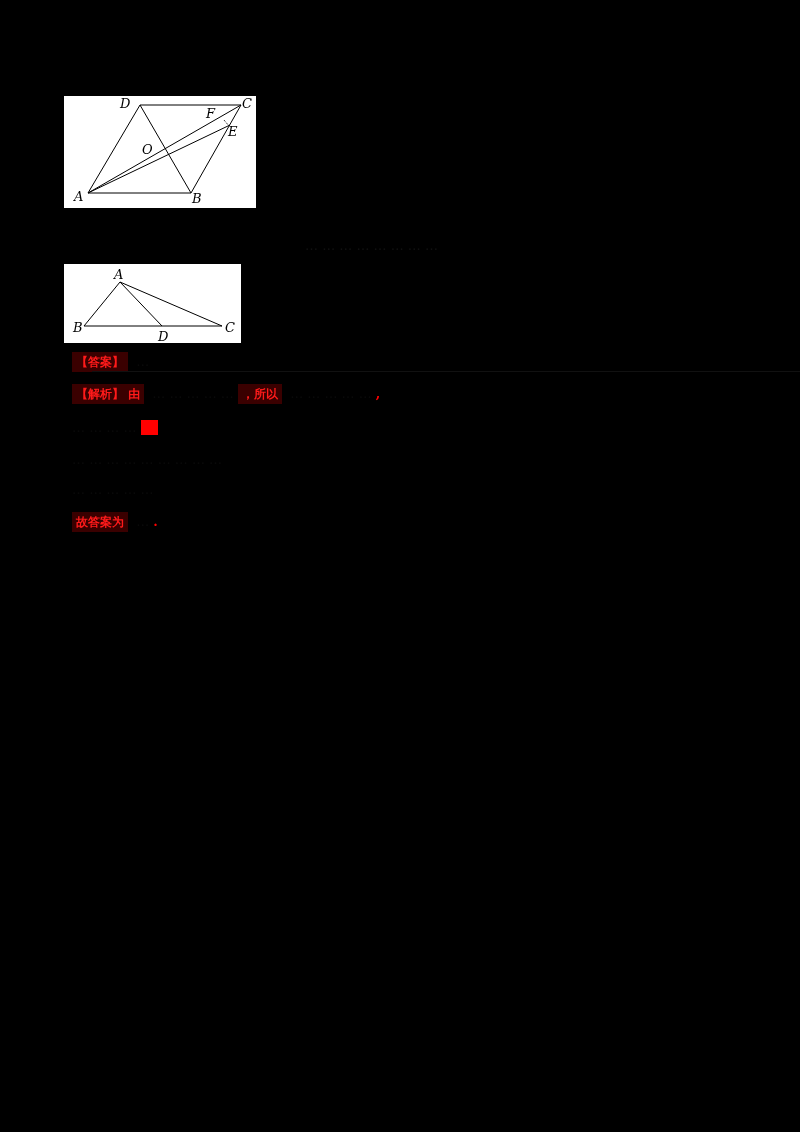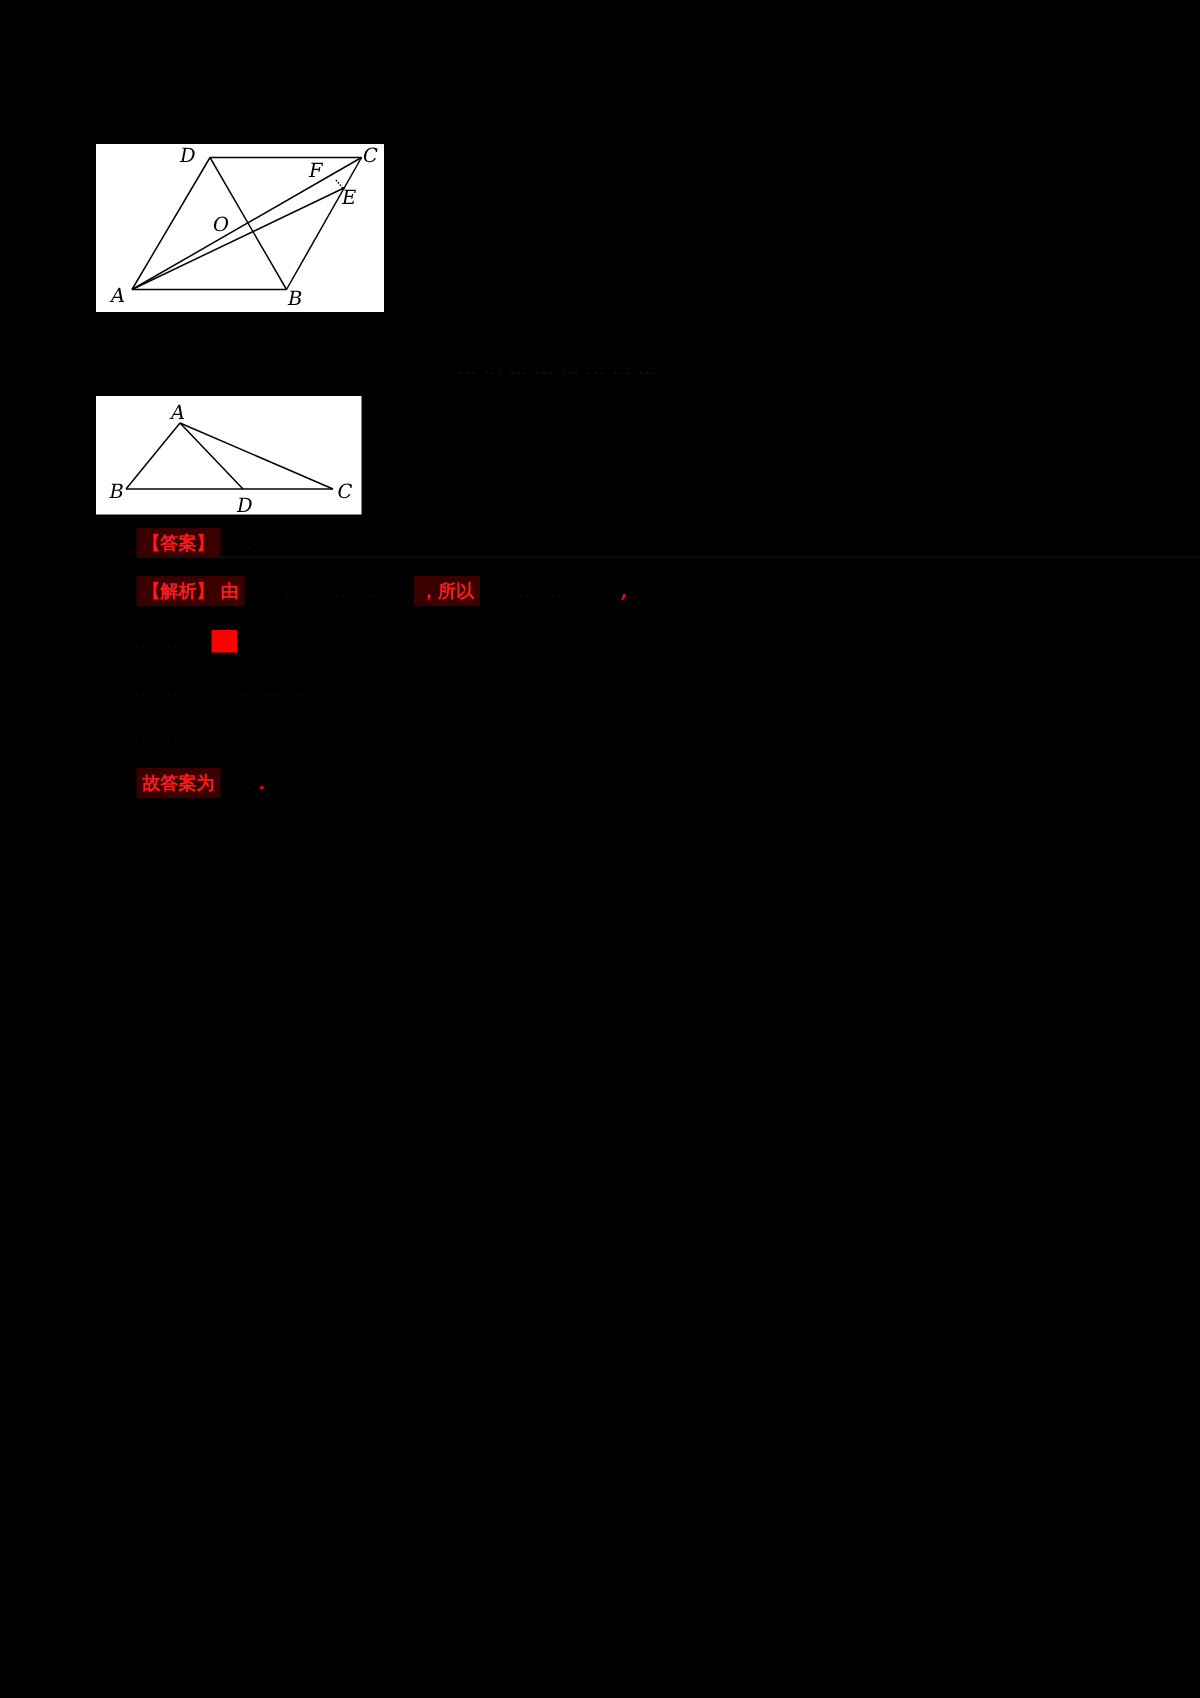--- a/index.html
+++ b/index.html
@@ -7,21 +7,21 @@
       width: 800px; height: 1132px; background: #000000; position: relative; overflow: hidden;
       font-family: "DejaVu Serif", serif; color: #000;
     }
     .fig { position: absolute; background: #ffffff; }
     #fig1 { left: 64px; top: 96px; width: 192px; height: 112px; }
     #fig2 { left: 64px; top: 264px; width: 177px; height: 79px; }
     .fig svg { width: 100%; height: 100%; display: block; }
     .lbl { font-family: "DejaVu Serif", serif; font-style: italic; font-size: 13px; fill: #000; }
     .line { position: absolute; font-size: 13px; line-height: 20px; color: #0a0a0a; white-space: nowrap; }
     .tag { display: inline-block; background: #ff0000; color: #ff3b3b; font-weight: bold; font-size: 12px;
-           padding: 0 4px; margin-right: 4px; background: #3a0000; margin-left: 19px; }
+           padding: 0 4px; margin-right: 4px; background: #3a0000; }
     .tag span { color: #ff1a1a; }
     .redbox { background: #ff0000; color: #ff0000; padding: 0 2px; }
     .rule { position: absolute; left: 92px; top: 371px; width: 708px; height: 1px; background: #111; }
     .dot { color: #ff0000; font-weight: bold; }
   </style>
 </head>
 <body>
 
 <div class="fig" id="fig1">
   <svg viewBox="0 0 192 112">

